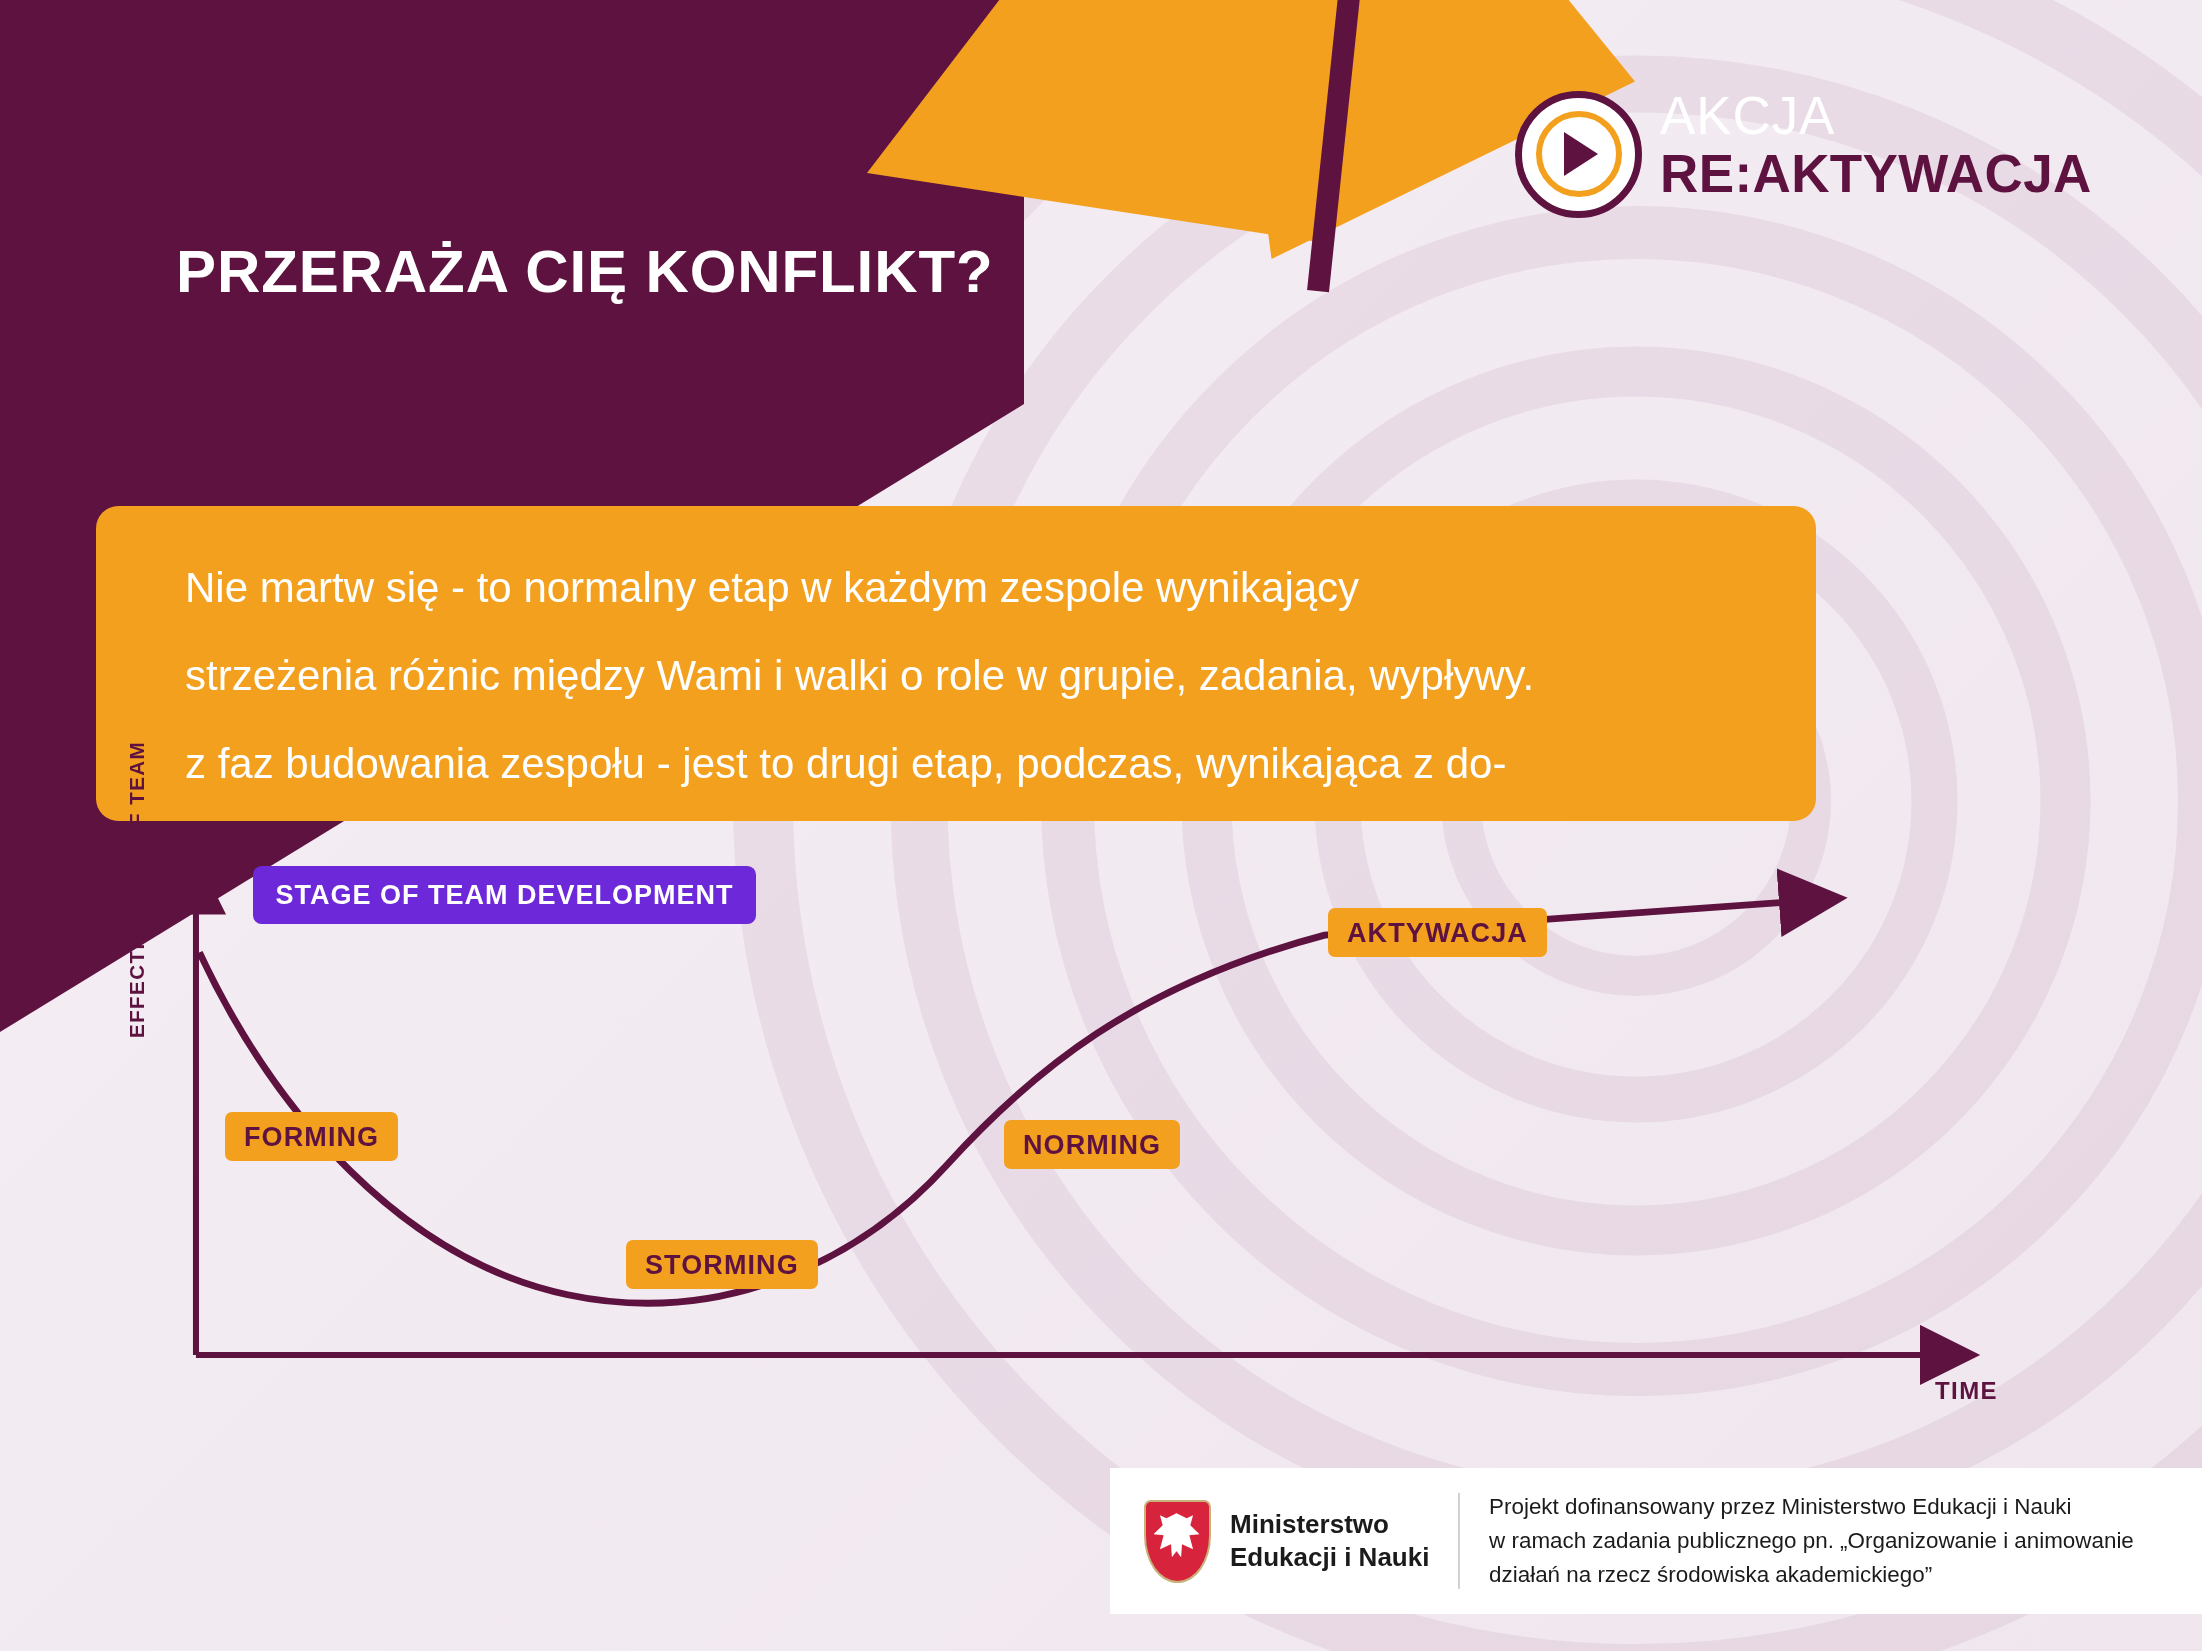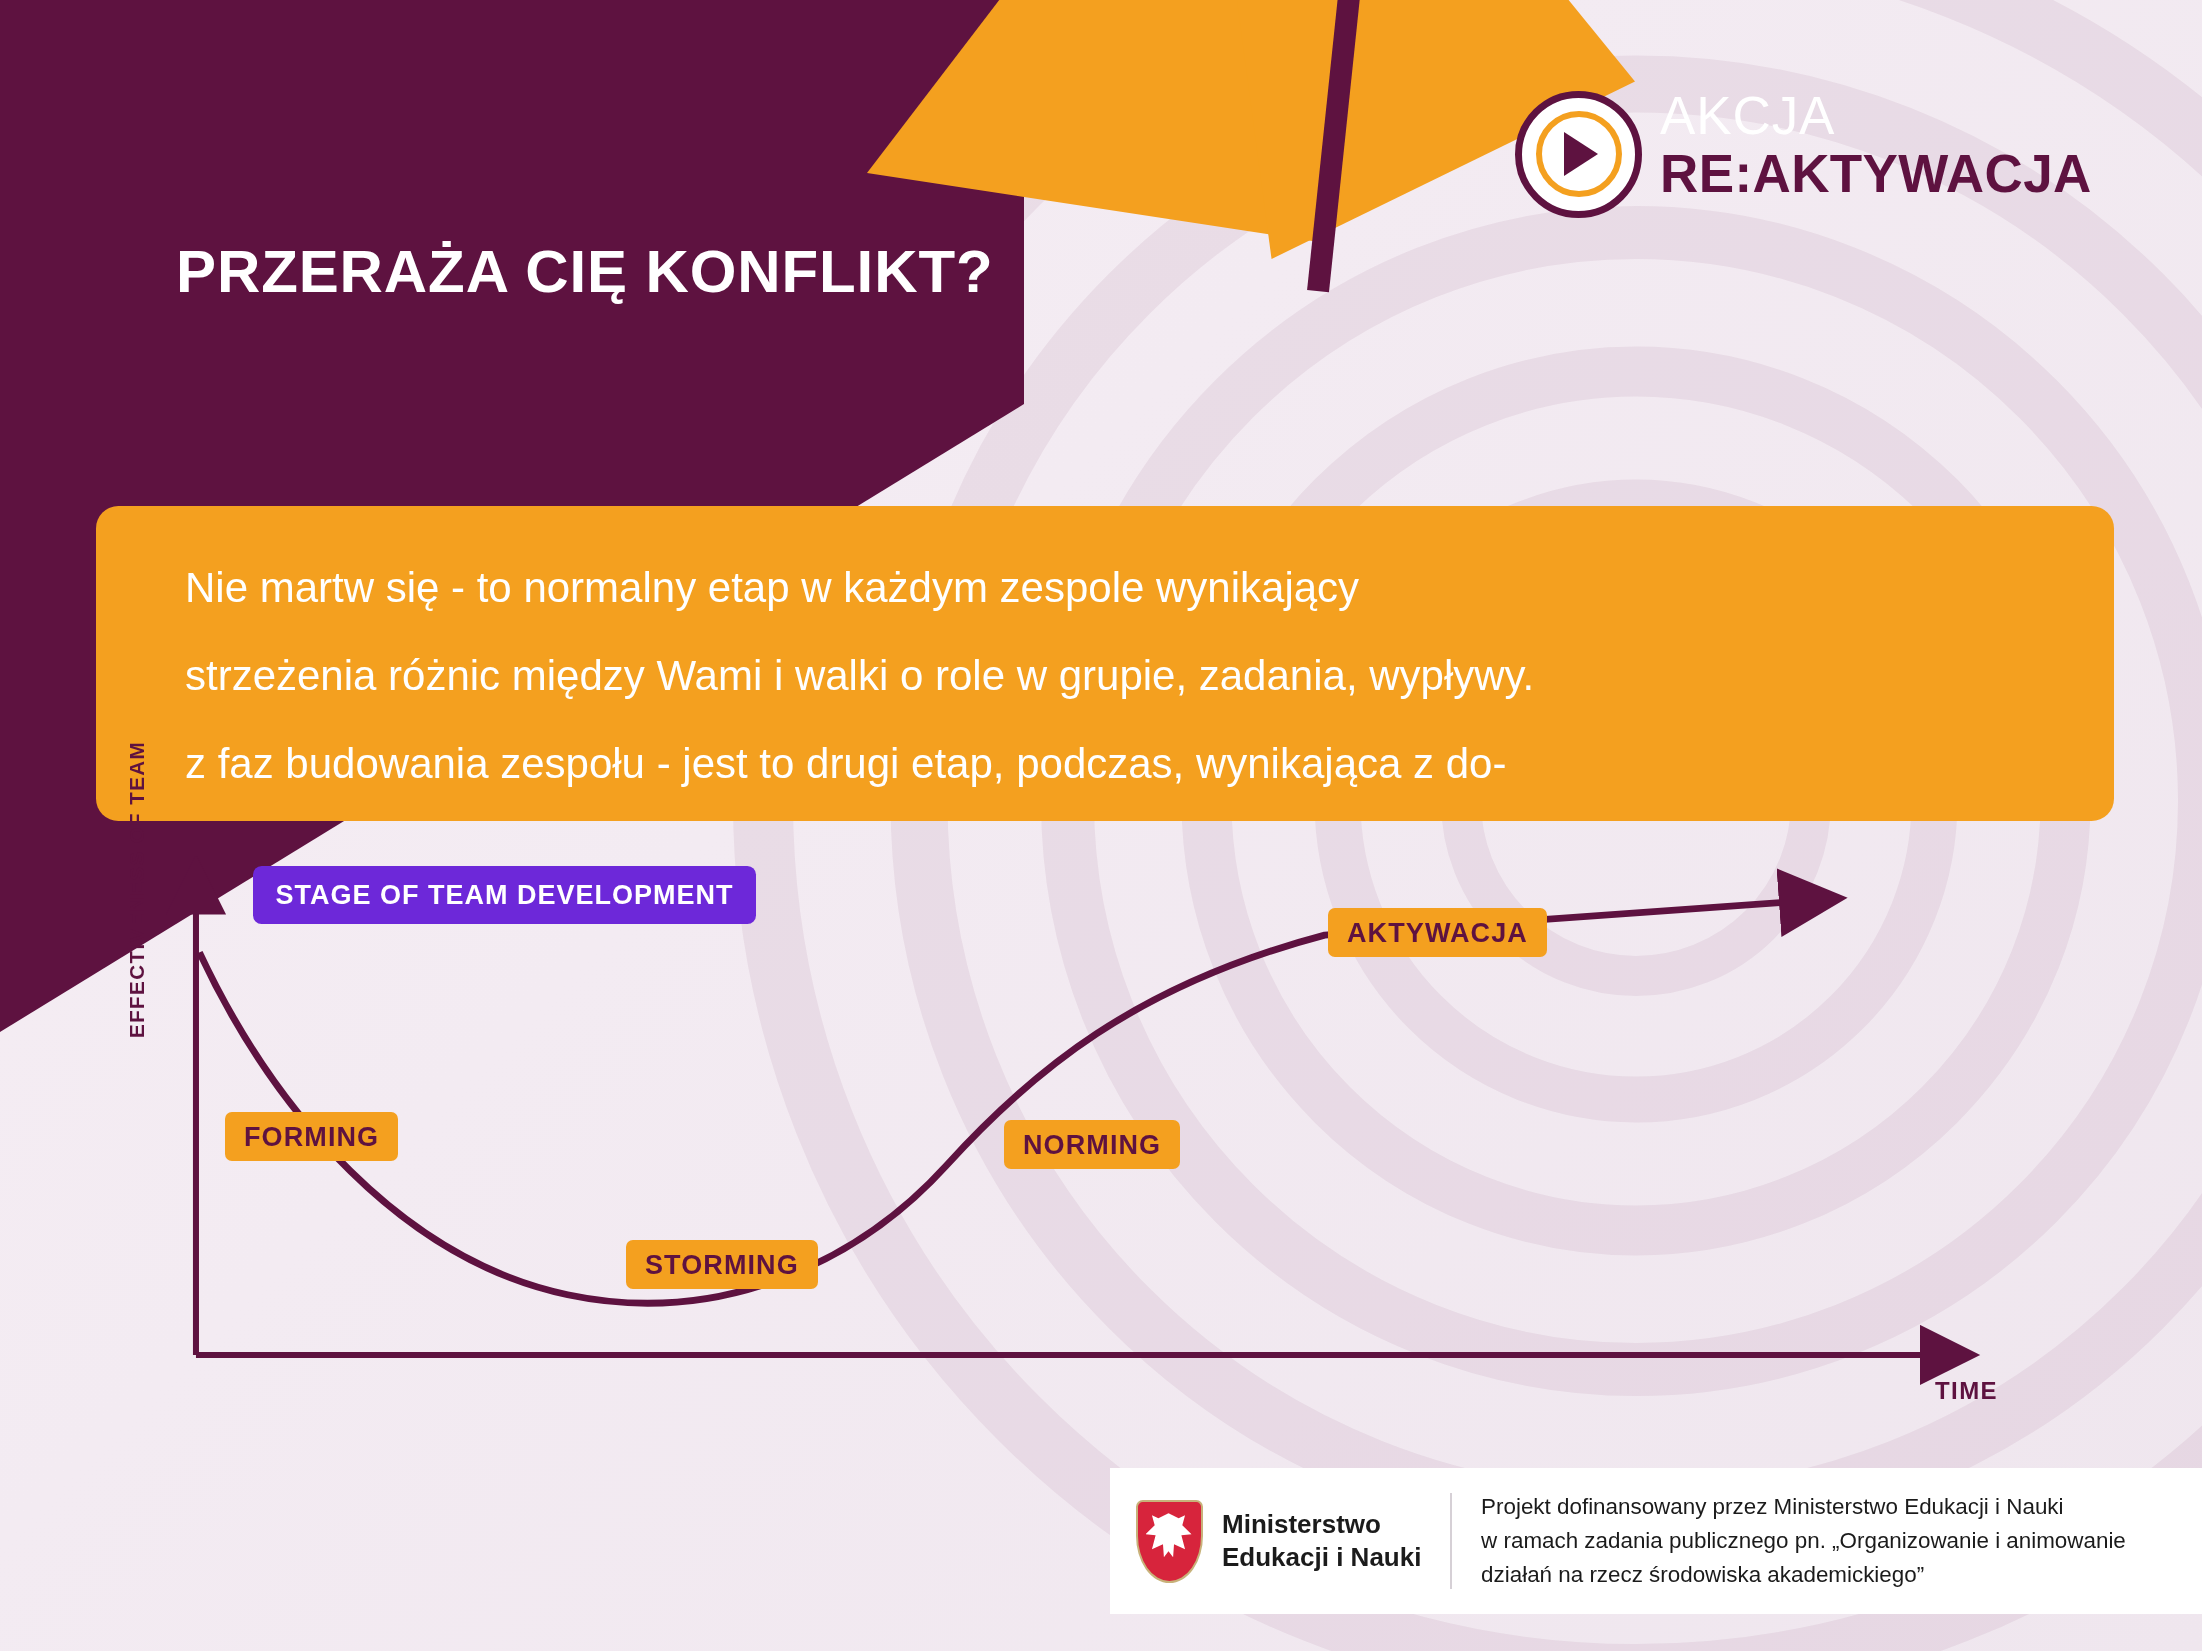--- a/index.html
+++ b/index.html
@@ -160,21 +160,21 @@
     font-weight: 700;
     line-height: 93px;
     letter-spacing: 0.9px;
   }
 
   
   .panel {
     position: absolute;
     left: 96px;
     top: 506px;
-    width: 2018px;
+    width: 1720px;
     height: 315px;
     background: #f4a01f;
     border-radius: 22.4px;
     box-sizing: border-box;
     padding: 38px 52px 0 89px;
   }
   .panel p {
     margin: 0;
     color: #ffffff;
     font-size: 42px;
@@ -248,21 +248,21 @@
   
   .footer {
     position: absolute;
     left: 1110px;
     top: 1468px;
     width: 1093px;
     height: 146px;
     background: #ffffff;
     display: flex;
     align-items: center;
-    padding-left: 26px;
+    padding-left: 34px;
     box-sizing: border-box;
   }
   .emblem {
     width: 67px;
     height: 83px;
     position: relative;
     flex: 0 0 auto;
   }
   .emblem .shield {
     position: absolute;

